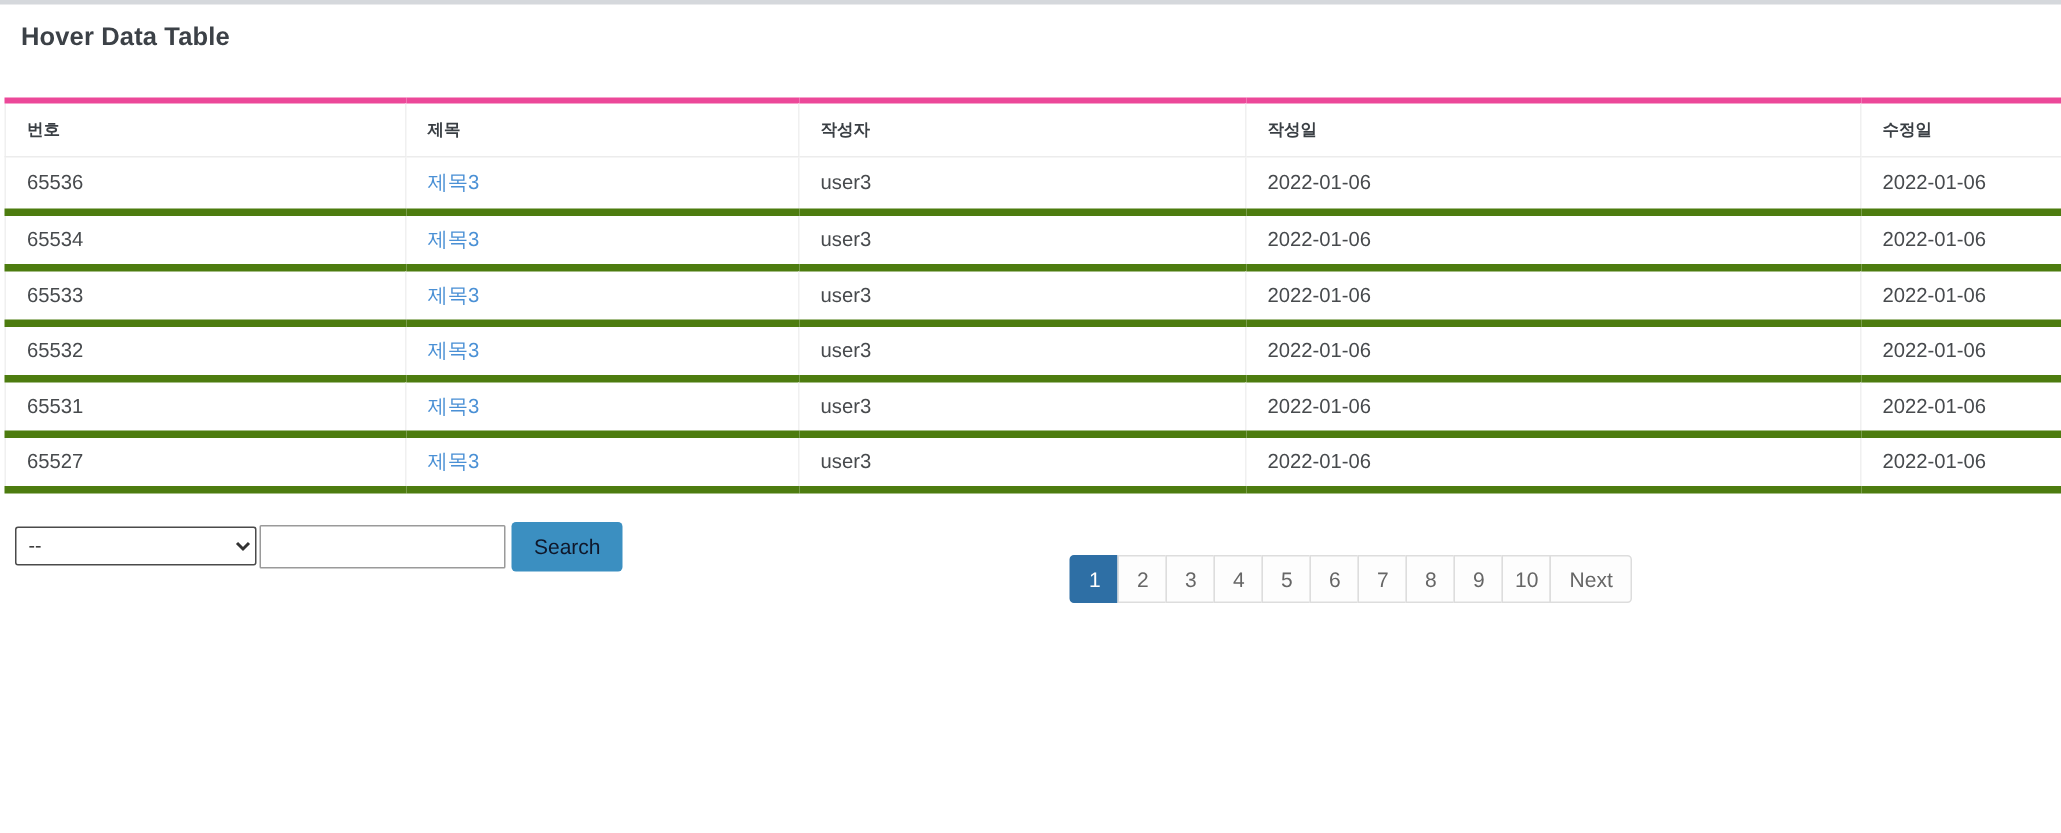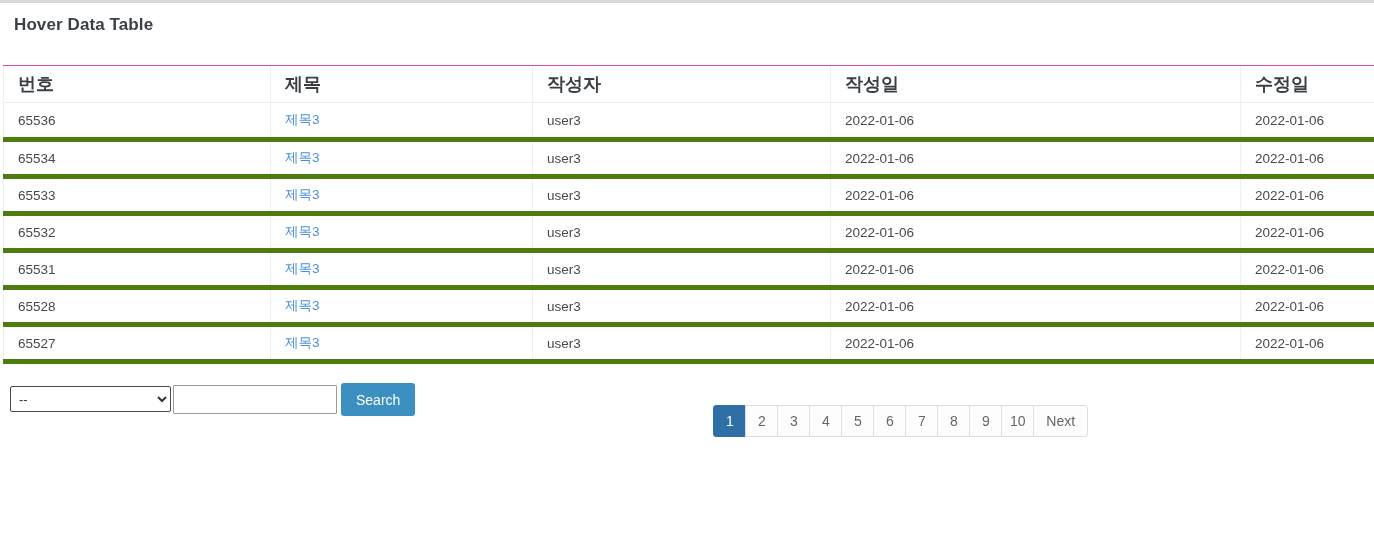--- a/index.html
+++ b/index.html
@@ -34,24 +34,24 @@
     width: 100%;
   }
   table.data-table th, table.data-table td {
     border-left: 1px solid #f0f0f0;
     padding: 0 14px;
     text-align: left;
     white-space: nowrap;
     overflow: hidden;
   }
   table.data-table thead th {
-    border-top: 1px solid #ec4899;
+    border-top: 4px solid #ec4899;
     border-bottom: 1px solid #ececec;
     height: 37px;
-    font-size: 18px;
+    font-size: 11px;
     font-weight: bold;
     color: #3a3f44;
   }
   table.data-table tbody td {
     border-bottom: 5px solid #4d7c0f;
     height: 37px;
     font-size: 13.5px;
     color: #474a4d;
   }
   a.post-link {
@@ -85,21 +85,21 @@
     border-radius: 1px;
     font-size: 14px;
     padding: 0 6px;
     font-family: "Liberation Sans", sans-serif;
   }
   button.search-button {
     margin-left: 4px;
     height: 33px;
     padding: 0 15px;
     background: #3b8fc1;
-    color: #ffffff;
+    color: #0f172a;
     border: none;
     border-radius: 3px;
     font-size: 14px;
     font-family: "Liberation Sans", sans-serif;
     cursor: pointer;
   }
   ul.pagination {
     list-style: none;
     display: flex;
     margin: 22px 0 0 298px;
@@ -189,27 +189,20 @@
     <td>2022-01-06</td>
   </tr>
         <tr>
     <td>65531</td>
     <td><a class="post-link" href="#">제목3</a></td>
     <td>user3</td>
     <td>2022-01-06</td>
     <td>2022-01-06</td>
   </tr>
         <tr>
-    <td>65528</td>
-    <td><a class="post-link" href="#">제목3</a></td>
-    <td>user3</td>
-    <td>2022-01-06</td>
-    <td>2022-01-06</td>
-  </tr>
-        <tr>
     <td>65527</td>
     <td><a class="post-link" href="#">제목3</a></td>
     <td>user3</td>
     <td>2022-01-06</td>
     <td>2022-01-06</td>
   </tr>
       </tbody>
   </table>
 </div>
 

